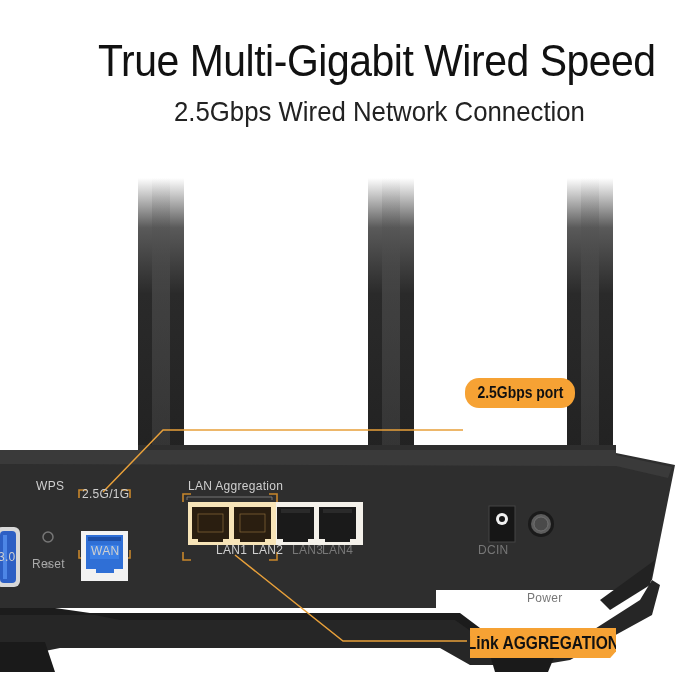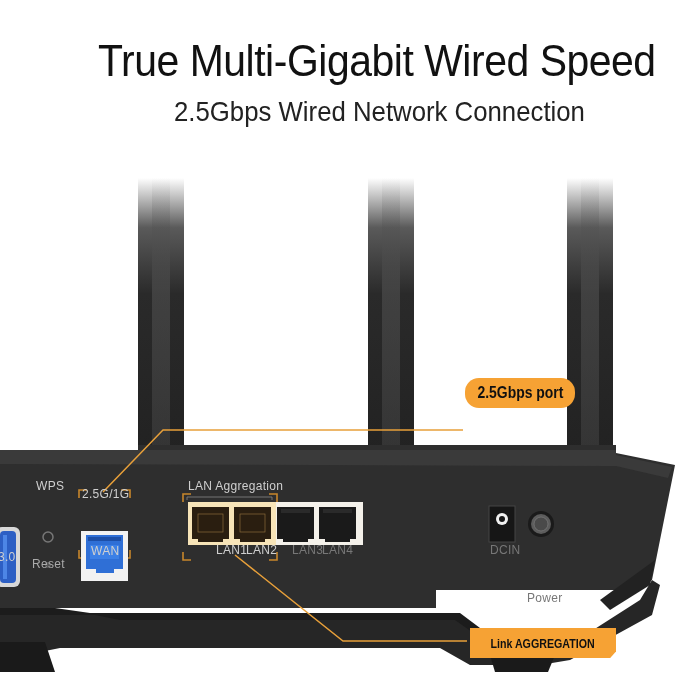--- a/index.html
+++ b/index.html
@@ -9,21 +9,21 @@
 
   .antenna { position:absolute; top:178px; height:276px; background:linear-gradient(to bottom, rgba(255,255,255,1) 0%, #5a5a5a 18%, #2a2a2a 42%, #222 100%); }
   .antenna::after { content:""; position:absolute; left:30%; width:40%; top:0; bottom:0; background:linear-gradient(to bottom, rgba(255,255,255,0) 0%, rgba(80,80,80,0.6) 40%, rgba(70,70,70,0.5) 100%); }
   #ant1 { left:138px; width:46px; }
   #ant2 { left:368px; width:46px; }
   #ant3 { left:567px; width:46px; }
 
   .router { position:absolute; left:0; top:0; width:700px; height:700px; }
   .callout-label { position:absolute; background:#f6a234; color:#111; font-weight:bold; font-family:"Liberation Sans", sans-serif; white-space:nowrap; display:flex; align-items:center; justify-content:center; clip-path:polygon(0 0,100% 0,100% 78%,96% 100%,0 100%); }
   #lbl-port { left:465px; top:378px; width:110px; height:30px; font-size:17px;border-radius:14px; }
-  #lbl-agg { left:470px; top:628px; width:146px; height:30px; font-size:13px; }
+  #lbl-agg { left:470px; top:628px; width:146px; height:30px; font-size:19px; }
   .callout-label span { display:inline-block; transform:scaleX(0.82); }
 
   .small-text { position:absolute; font-size:12px; color:#cfcfcf; white-space:nowrap; letter-spacing:0.3px; }
   .dim-text { color:#777; }
 </style>
 </head>
 <body>
 
 <div class="title">True Multi-Gigabit Wired Speed</div>
 <div class="subtitle">2.5Gbps Wired Network Connection</div>
@@ -106,24 +106,24 @@
   <polyline points="235,555 343,641 467,641" fill="none" stroke="#e8a03a" stroke-width="1.5"></polyline>
 </svg>
 
 <div class="small-text" style="left:-2px;top:550px;">3.0</div>
 <div class="small-text" style="left:36px;top:479px;">WPS</div>
 <div class="small-text" style="left:32px;top:531px;color:#aaa;margin-top:26px;">Reset</div>
 <div class="small-text" style="left:82px;top:487px;">2.5G/1G</div>
 <div class="small-text" style="left:91px;top:544px;">WAN</div>
 <div class="small-text" style="left:188px;top:479px;text-align:center;">LAN Aggregation</div>
 <div class="small-text" style="left:195px;top:543px;margin-left:21px;">LAN1</div>
-<div class="small-text" style="left:246px;top:543px;">LAN2</div>
+<div class="small-text" style="left:252px;top:543px;">LAN2</div>
 <div class="small-text dim-text" style="left:292px;top:543px;">LAN3</div>
 <div class="small-text dim-text" style="left:322px;top:543px;">LAN4</div>
-<div class="small-text dim-text" style="left:490px;top:543px;">DCIN</div>
+<div class="small-text dim-text" style="left:478px;top:543px;">DCIN</div>
 <div class="small-text dim-text" style="left:527px;top:543px;margin-top:48px;">Power</div>
 
 <div class="callout-label" id="lbl-port">
     <span>2.5Gbps port</span>
   </div>
 <div class="callout-label" id="lbl-agg">
     <span>Link AGGREGATION</span>
   </div>
 
 </body></html>

